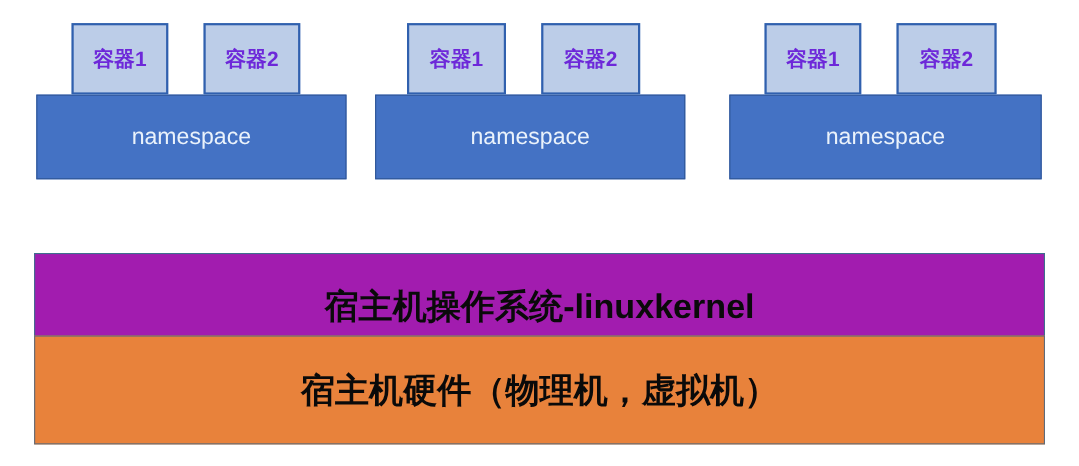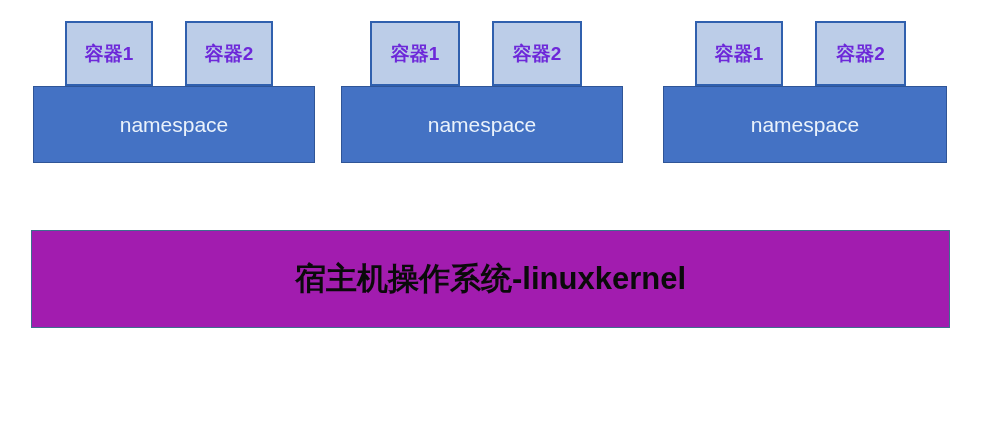--- a/index.html
+++ b/index.html
@@ -95,15 +95,16 @@
   <div class="container-box" style="left:370px;width:90px;">容器1</div>
   <div class="container-box" style="left:492px;width:90px;">容器2</div>
   <div class="namespace-bar" style="left:341px;width:282px;">namespace</div>
 
   <div class="container-box" style="left:695px;">容器1</div>
   <div class="container-box" style="left:815px;width:91px;">容器2</div>
   <div class="namespace-bar" style="left:663px;width:284px;">namespace</div>
 
   <div class="layer" id="os-layer">宿主机操作系统-linuxkernel</div>
 
+  <div class="layer" id="hardware-layer">宿主机硬件（物理机，虚拟机）</div>
 
 
 </div>
 
 </body></html>

